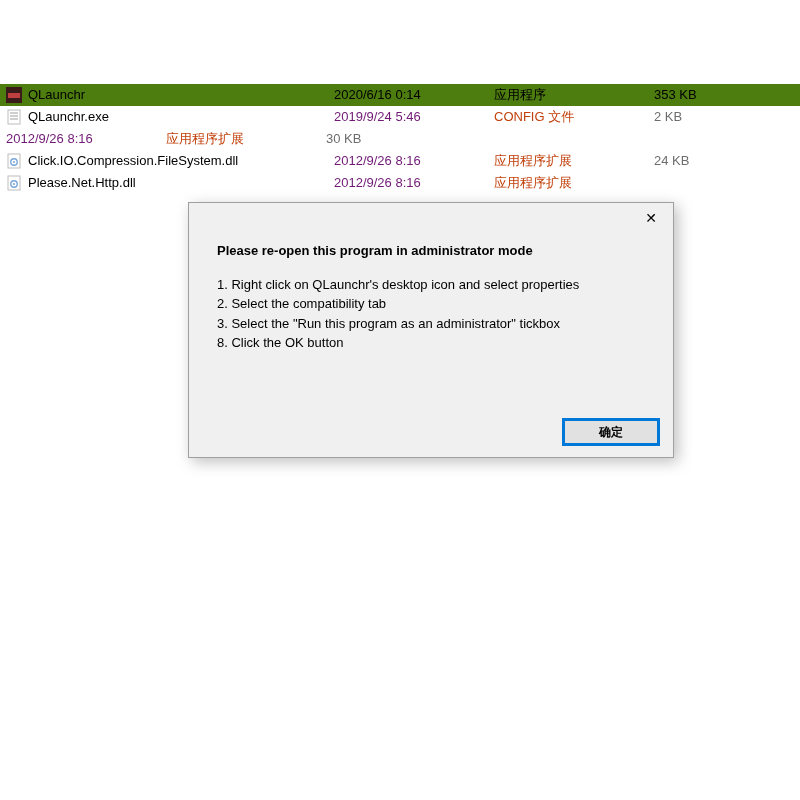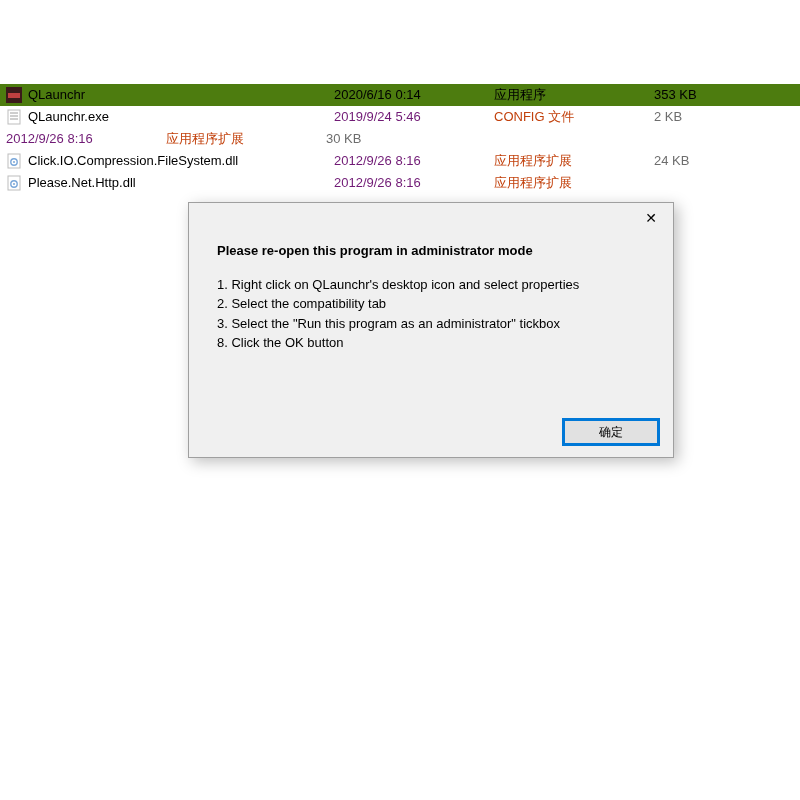--- a/index.html
+++ b/index.html
@@ -74,20 +74,21 @@
     font-size: 13px;
     line-height: 1.5;
   }
   .dialog-body .headline { font-weight: 600; margin-bottom: 14px; }
   .dialog-footer {
     height: 50px;
     display: flex;
     justify-content: flex-end;
     align-items: center;
     padding-right: 14px;
+    font-weight: bold;
   }
   .ok-btn {
     width: 96px;
     height: 26px;
     background: #e1e1e1;
     border: 1px solid #0078d7;
     outline: 1px solid #0078d7;
     outline-offset: 0;
     box-shadow: inset 0 0 0 1px #0078d7;
     font-size: 12px;

